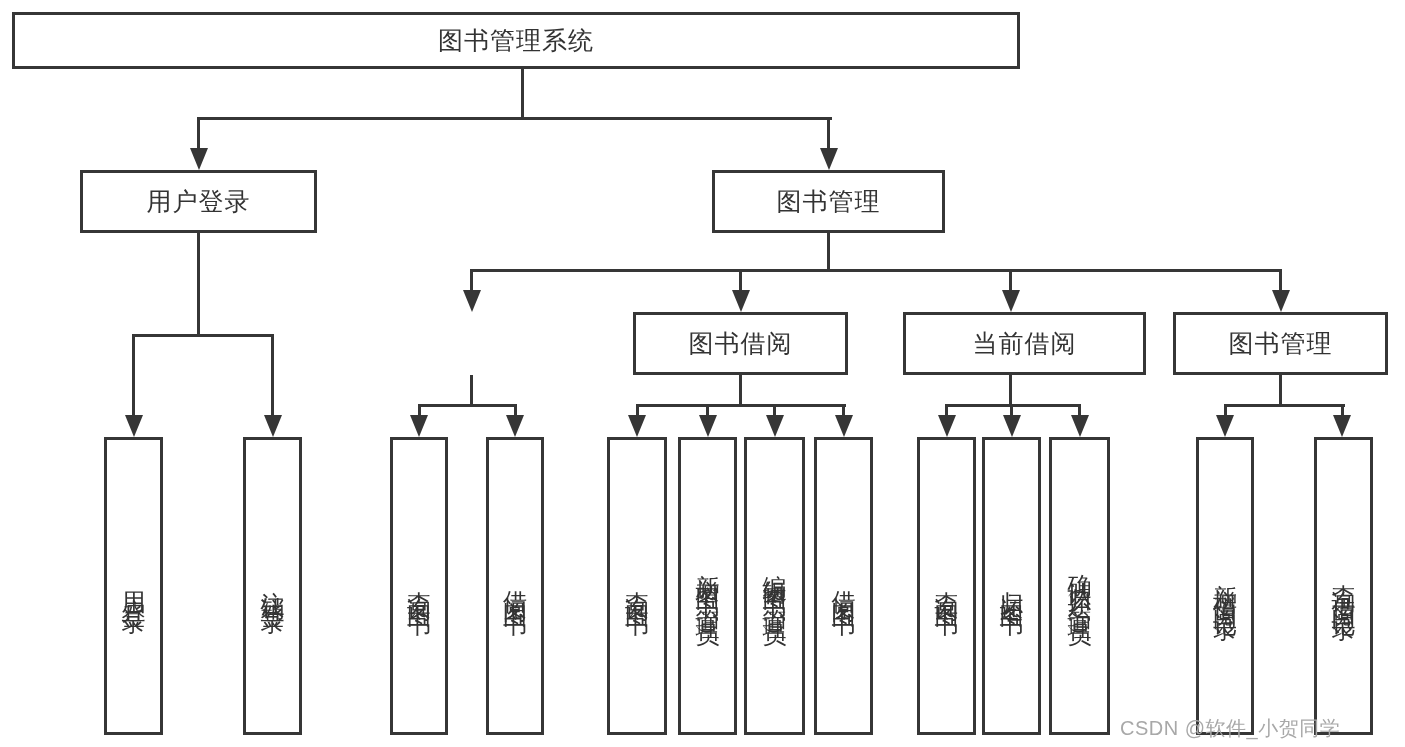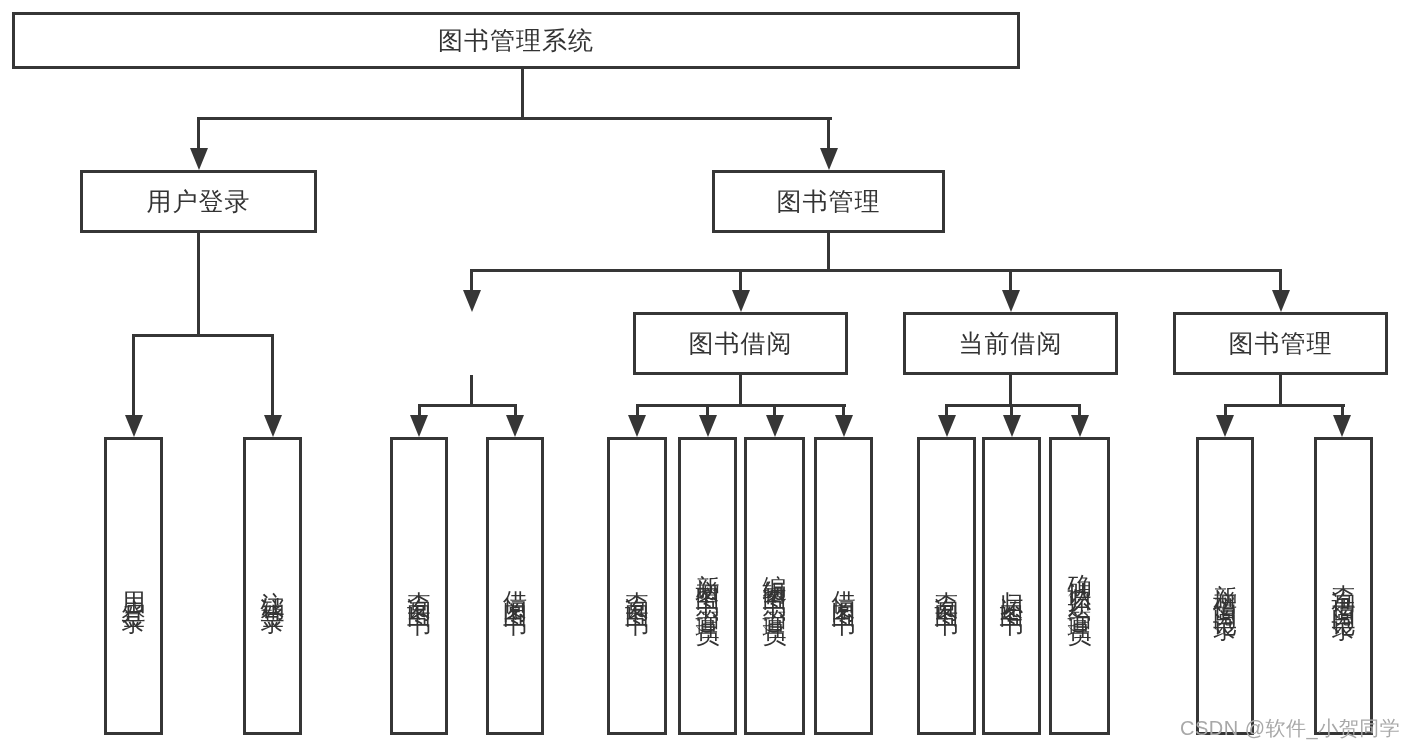--- a/index.html
+++ b/index.html
@@ -29,21 +29,21 @@
     letter-spacing:7px;color:#333333;
   }
   .line{position:absolute;background:#363636;}
   .arrow{
     position:absolute;width:0;height:0;
     border-left:9px solid transparent;
     border-right:9px solid transparent;
     border-top:22px solid #363636;
   }
   .watermark{
-    position:absolute;left:1180px;top:715px;
+    position:absolute;left:1120px;top:715px;
     font-size:20px;color:#a8a8a8;letter-spacing:0.5px;
     white-space:nowrap;z-index:10;
   }
 </style>
 </head>
 <body>
 
 <div id="canvas">
 
   <div class="hnode" style="left:12px;top:12px;width:1008px;height:57px;">
@@ -53,21 +53,21 @@
   <div class="hnode" style="left:80px;top:170px;width:237px;height:63px;">
     <span>用户登录</span>
   </div>
   <div class="hnode" style="left:712px;top:170px;width:233px;height:63px;">
     <span>图书管理</span>
   </div>
 
   <div class="hnode" style="left:633px;top:312px;width:215px;height:63px;">
     <span>图书借阅</span>
   </div>
-  <div class="hnode" style="left:903px;top:312px;width:215px;height:63px;">
+  <div class="hnode" style="left:903px;top:312px;width:243px;height:63px;">
     <span>当前借阅</span>
   </div>
   <div class="hnode" style="left:1173px;top:312px;width:215px;height:63px;">
     <span>图书管理</span>
   </div>
 
   <div class="vnode" style="left:104px;top:437px;width:59px;height:298px;">
     <span class="vtext">用户登录</span>
   </div>
   <div class="vnode" style="left:243px;top:437px;width:59px;height:298px;">

